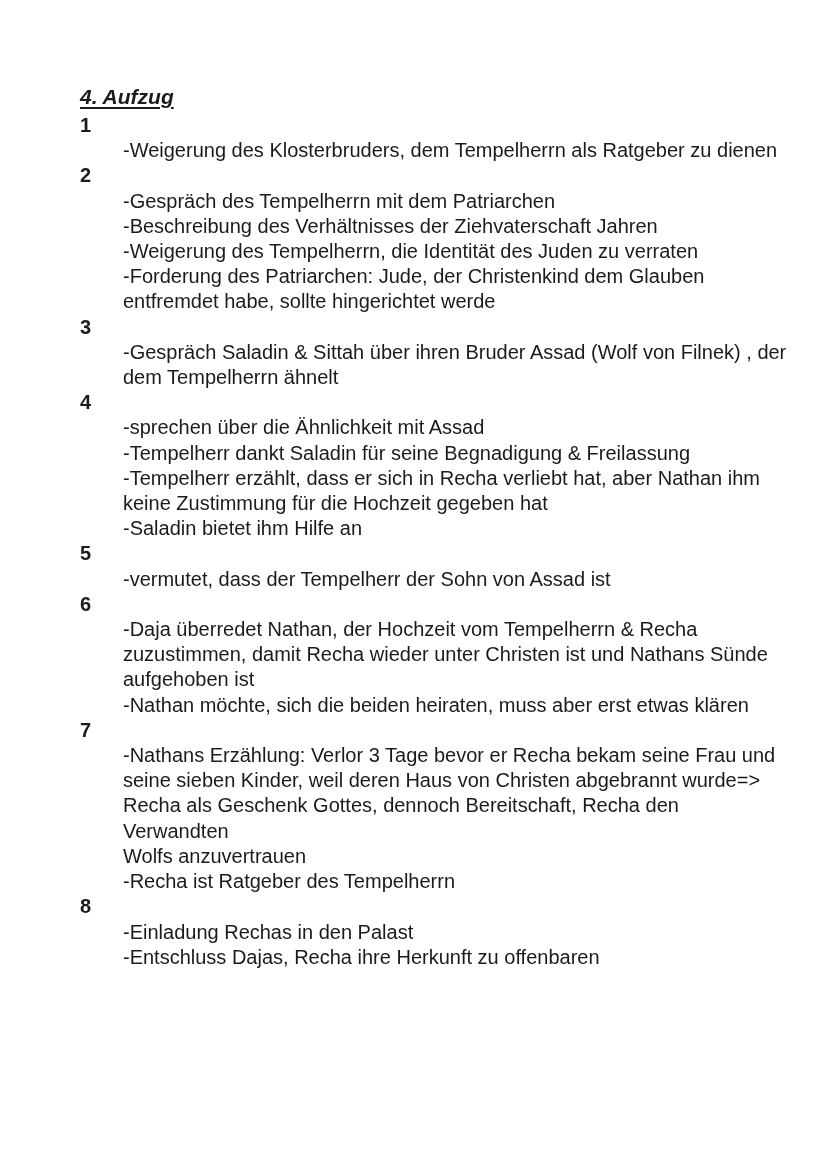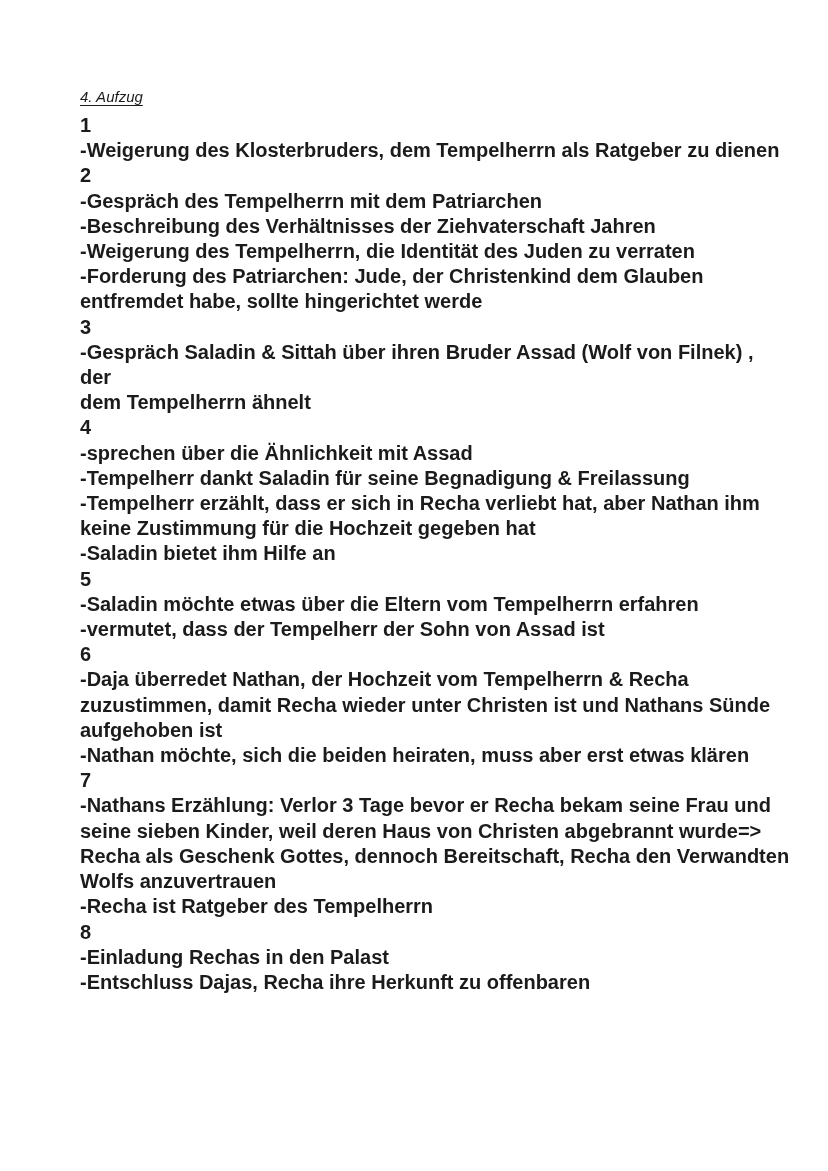--- a/index.html
+++ b/index.html
@@ -17,42 +17,43 @@
   }
   .page {
     box-sizing: border-box;
     width: 828px;
     height: 1171px;
     padding: 84px 20px 0 80px;
     background: #ffffff;
   }
   .doc-title {
     margin: 0 0 3px 0;
-    font-size: 15px;
+    font-size: 21px;
     line-height: 26px;
-    font-weight: normal;
+    font-weight: bold;
     font-style: italic;
     text-decoration: underline;
     text-underline-offset: 3px;
     display: inline-block;
   }
   .notes-body {
     width: 710px;
   }
   .section-number {
     font-size: 20px;
     line-height: 25.2px;
     font-weight: bold;
     white-space: pre-line;
   }
   .note-line {
     font-size: 20px;
     line-height: 25.2px;
-    font-weight: bold;
+    font-weight: normal;
     white-space: pre-line; 
+    margin-left: 43px;
   }
 </style>
 </head>
 <body>
 
 <div class="page">
   <h1 class="doc-title">4. Aufzug</h1>
   <main class="notes-body">
 
   <div class="section-number">1</div>
@@ -66,21 +67,20 @@
       <div class="section-number">3</div>
       <div class="note-line">-Gespräch Saladin &amp; Sittah über ihren Bruder Assad (Wolf von Filnek) , der
 dem Tempelherrn ähnelt</div>
       <div class="section-number">4</div>
       <div class="note-line">-sprechen über die Ähnlichkeit mit Assad</div>
       <div class="note-line">-Tempelherr dankt Saladin für seine Begnadigung &amp; Freilassung</div>
       <div class="note-line">-Tempelherr erzählt, dass er sich in Recha verliebt hat, aber Nathan ihm
 keine Zustimmung für die Hochzeit gegeben hat</div>
       <div class="note-line">-Saladin bietet ihm Hilfe an</div>
       <div class="section-number">5</div>
-      <div class="note-line">-Saladin möchte etwas über die Eltern vom Tempelherrn erfahren</div>
       <div class="note-line">-vermutet, dass der Tempelherr der Sohn von Assad ist</div>
       <div class="section-number">6</div>
       <div class="note-line">-Daja überredet Nathan, der Hochzeit vom Tempelherrn &amp; Recha
 zuzustimmen, damit Recha wieder unter Christen ist und Nathans Sünde
 aufgehoben ist</div>
       <div class="note-line">-Nathan möchte, sich die beiden heiraten, muss aber erst etwas klären</div>
       <div class="section-number">7</div>
       <div class="note-line">-Nathans Erzählung: Verlor 3 Tage bevor er Recha bekam seine Frau und
 seine sieben Kinder, weil deren Haus von Christen abgebrannt wurde=&gt;
 Recha als Geschenk Gottes, dennoch Bereitschaft, Recha den Verwandten

